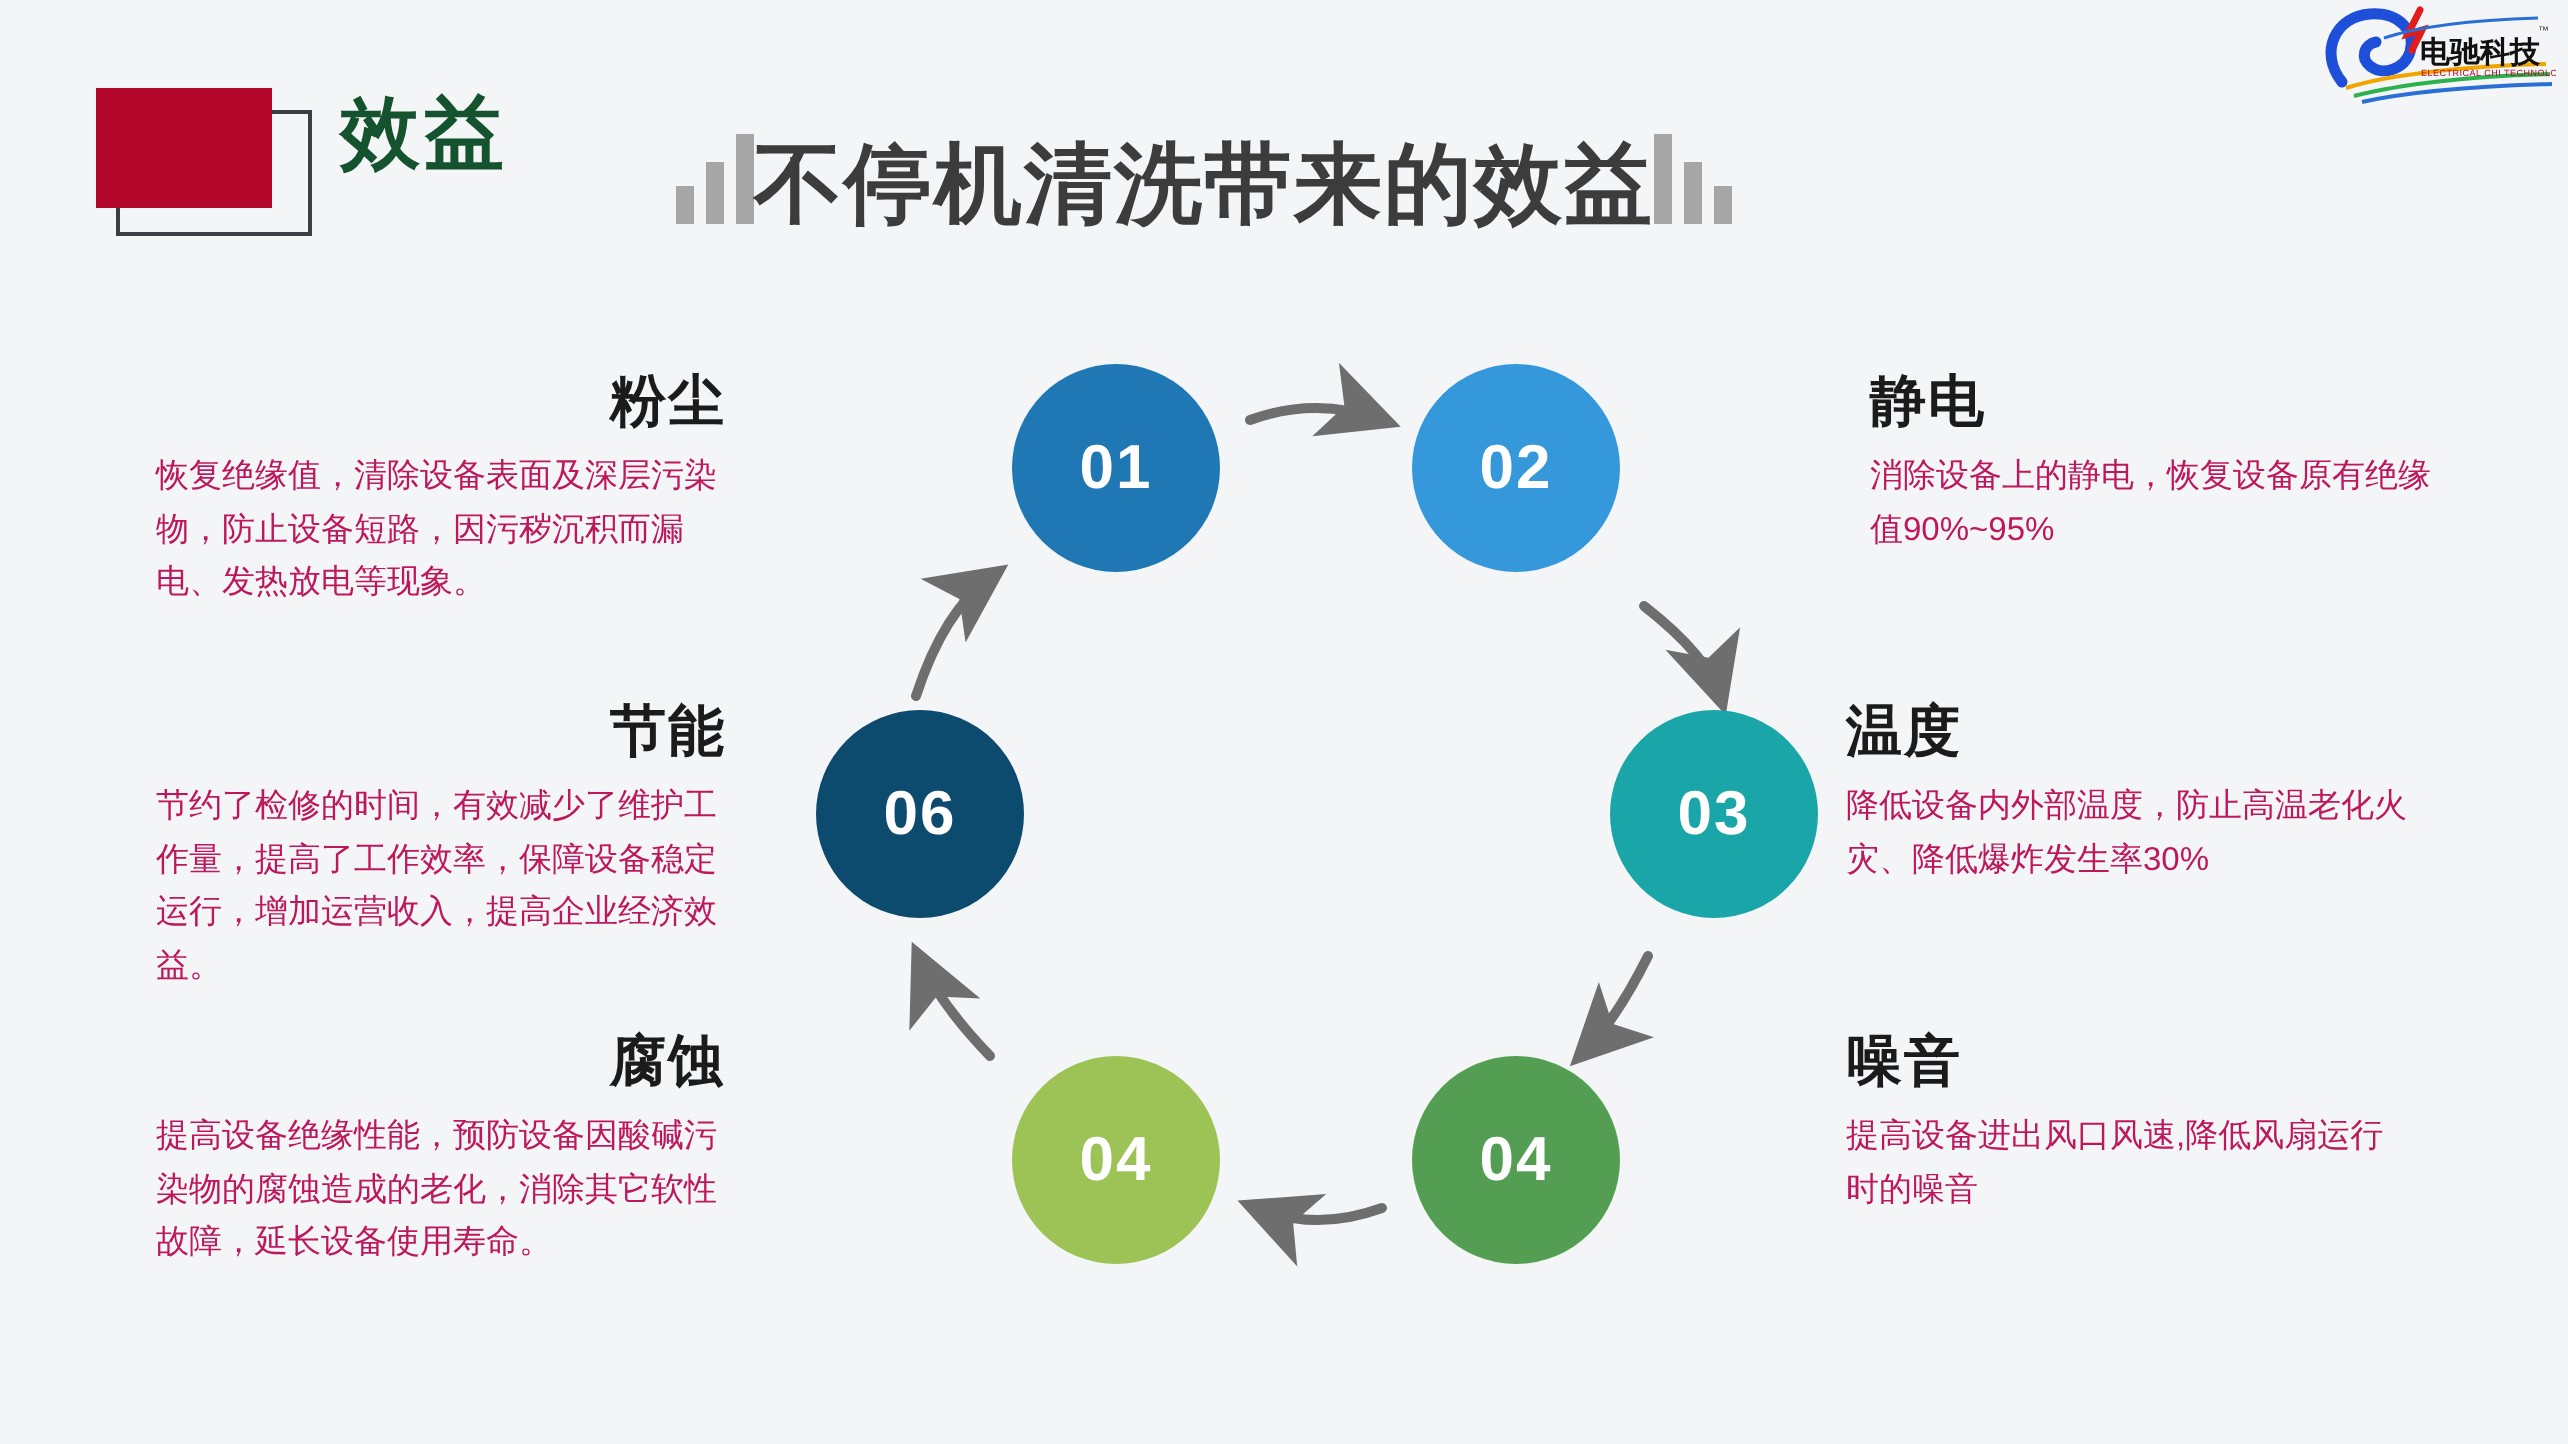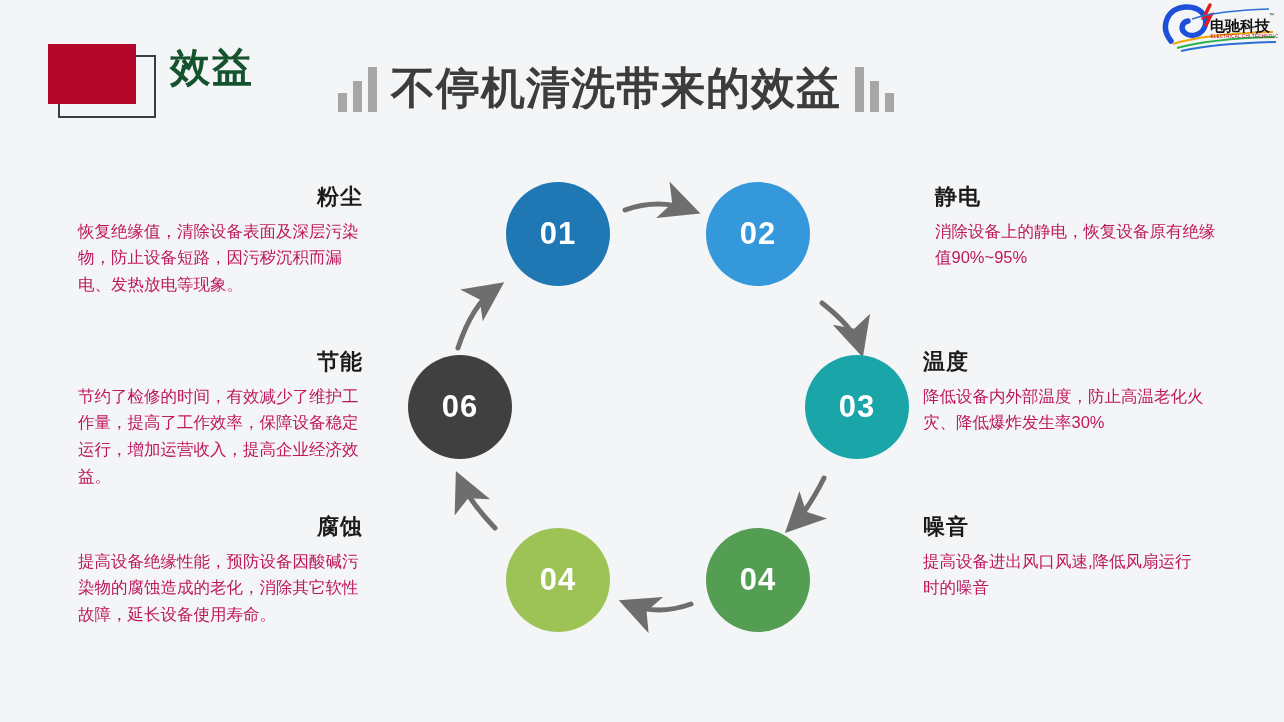--- a/index.html
+++ b/index.html
@@ -47,21 +47,21 @@
     color: #14532d;
     letter-spacing: 2px;
     line-height: 1.35;
   }
 
   .title-wrap {
     position: absolute;
     left: 338px;
     top: 66px;
     display: flex;
-    gap: 14px;
+    align-items: flex-end;
   }
   .title-main {
     font-size: 44px;
     font-weight: 700;
     color: #3c3c3c;
     letter-spacing: 1px;
     line-height: 1;
     white-space: nowrap;
   }
   .bars {
@@ -123,21 +123,21 @@
     inset: 0;
     pointer-events: none;
   }
 
   
   .block {
     position: absolute;
     width: 285px;
   }
   .block .head {
-    font-size: 22px;
+    font-size: 28px;
     font-weight: 700;
     color: #1b1b1b;
     line-height: 1.25;
     letter-spacing: 1px;
     margin-bottom: 7px;
   }
   .block .body {
     font-size: 16.5px;
     line-height: 1.62;
     color: #be185d;
@@ -216,21 +216,21 @@
     </div>
     <div class="node n3" style="background:#1aa5a8">
       <span>03</span>
     </div>
     <div class="node n4" style="background:#539e52">
       <span>04</span>
     </div>
     <div class="node n5" style="background:#9dc356">
       <span>04</span>
     </div>
-    <div class="node n6" style="background:#404040">
+    <div class="node n6" style="background:#0c4a6e">
       <span>06</span>
     </div>
   </div>
 
   <div class="block left-block b-dust">
     <div class="head">粉尘</div>
     <div class="body">恢复绝缘值，清除设备表面及深层污染物，防止设备短路，因污秽沉积而漏电、发热放电等现象。</div>
   </div>
 
   <div class="block left-block b-energy">

